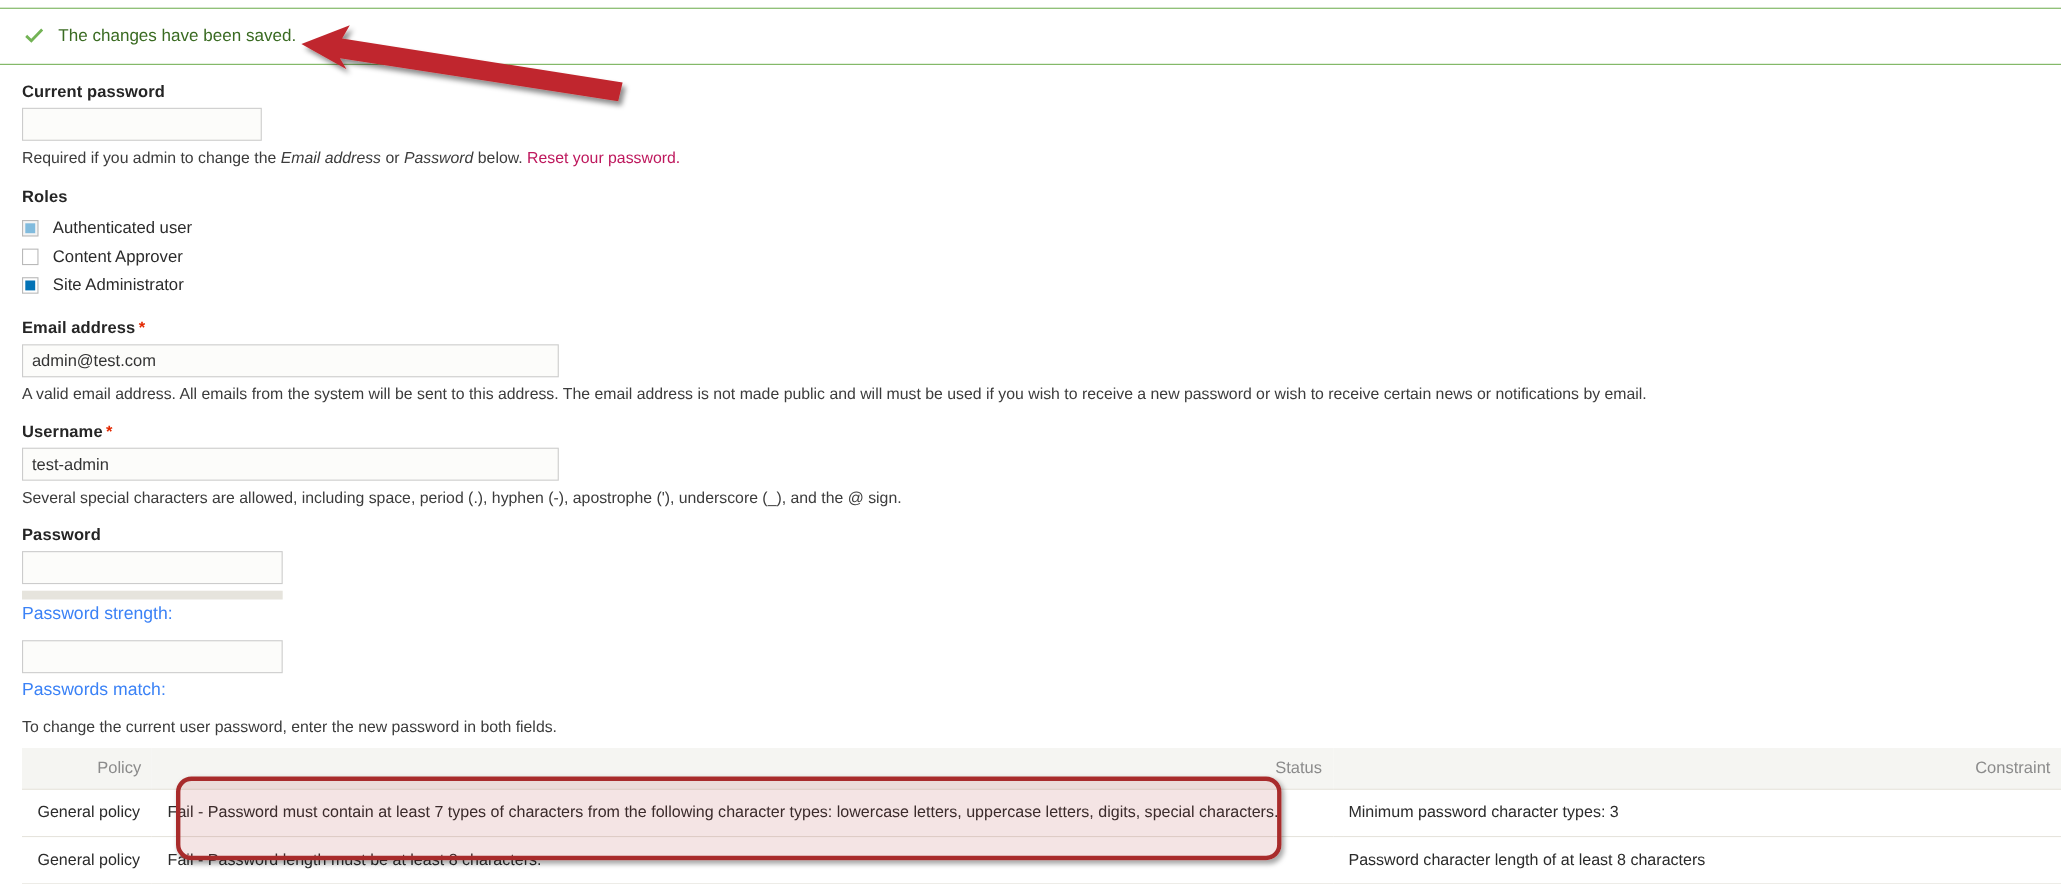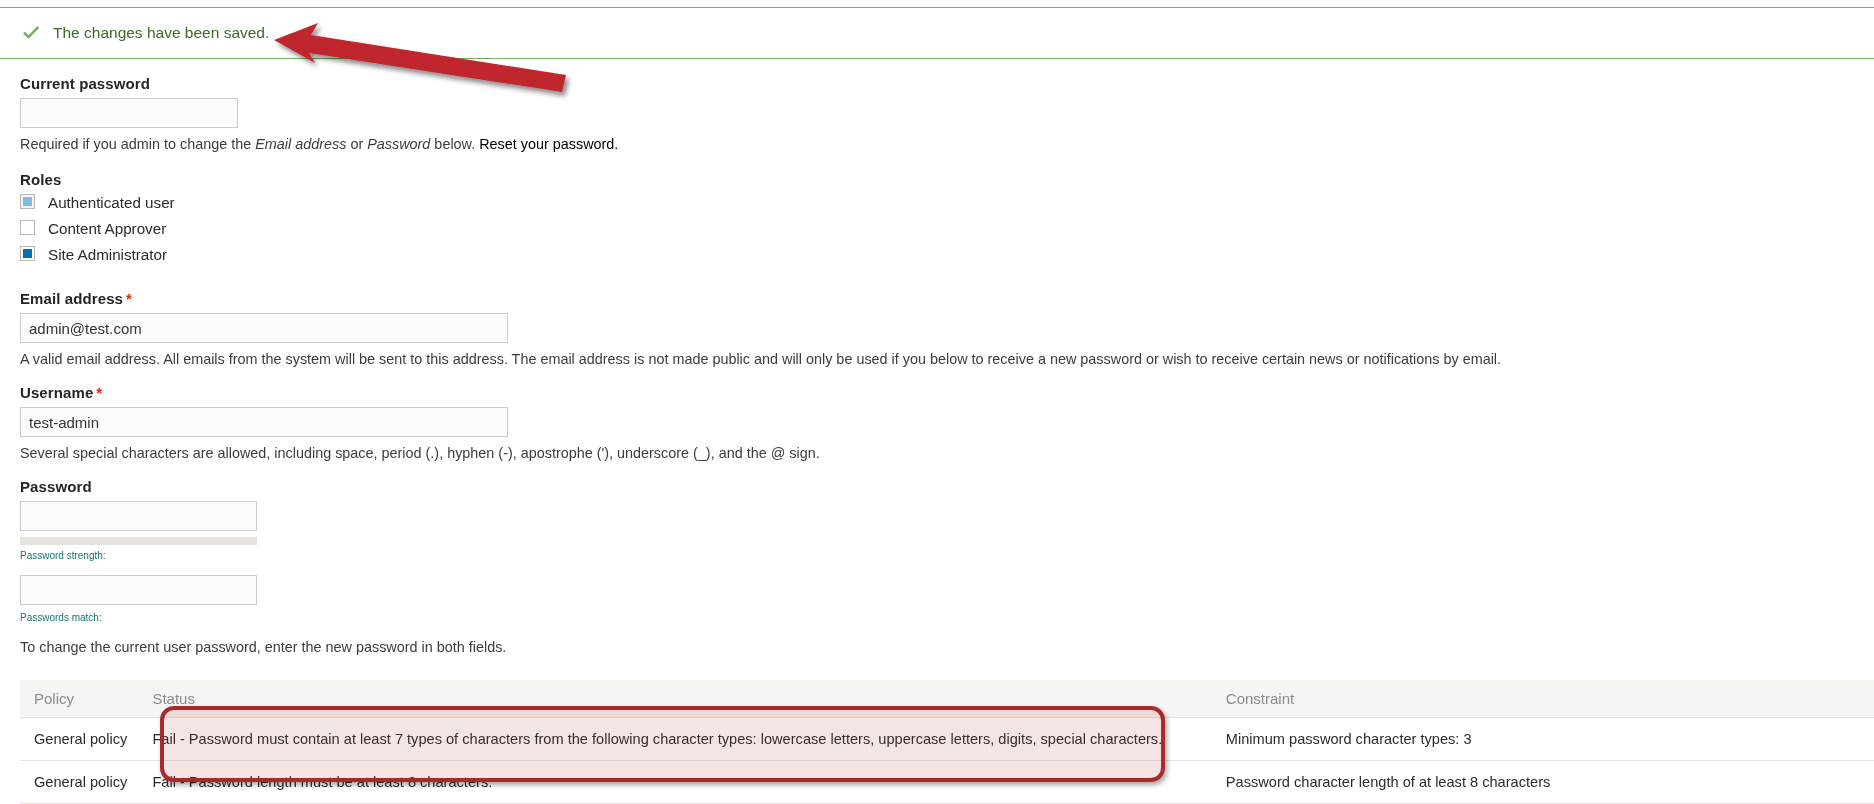--- a/index.html
+++ b/index.html
@@ -33,41 +33,41 @@
   
   .form-area { position: absolute; left: 0; top: 75px; width: 1752px; }
   .pad { padding-left: 20px; }
   .label {
     font-weight: bold; font-size: 15px; color: #252525;
     margin: 0 0 6px 0; display: block; letter-spacing: .1px;
   }
   .req { color: #e32700; font-weight: bold; margin-left: 3px; }
   .desc { font-size: 14.4px; color: #3c3c3c; margin: 7px 0 0 0; line-height: 1.25; }
   .desc em { font-style: italic; }
-  .link { color: #000000; text-decoration: none; }
+  .link { color: #be185d; text-decoration: none; }
 
   input.tf {
     display: block;
     border: 1px solid #cccccc;
     background: #fcfcfa;
     font-family: "Liberation Sans", sans-serif;
     font-size: 15px;
     color: #333333;
     padding: 9px 8px;
     height: 30px;
     outline: none;
     border-radius: 0;
   }
   .w-cur  { width: 218px; }
   .w-wide { width: 488px; }
   .w-pw   { width: 237px; }
 
   
   .roles { margin-top: 18px; }
-  .role-row { display: flex; height: 26px; }
+  .role-row { display: flex; align-items: center; height: 26px; }
   .cb {
     width: 15px; height: 15px; flex: 0 0 15px;
     border: 1px solid #b9b9b9; background: #ffffff;
     margin-right: 13px; position: relative;
   }
   .cb.checked::after {
     content: ""; position: absolute;
     left: 2px; top: 2px; right: 2px; bottom: 2px;
     background: #0272b5;
   }
@@ -79,34 +79,34 @@
   .cb.checked-disabled { background: #f4f4f4; }
   .role-label { font-size: 15.2px; color: #2b2b2b; }
 
   
   .strength-bar {
     width: 237px; height: 8px;
     background: #e6e4dd;
     margin-top: 6px;
   }
   .strength-bar .fill { height: 100%; width: 0%; background: #77b259; }
-  .meter-text { font-size: 10px; color: #0f766e; margin-top: 5px; }
+  .meter-text { font-size: 16px; color: #3b82f6; margin-top: 5px; }
 
   
   .ptable {
     position: absolute; left: 20px; top: 680px;
     width: 1854px;
     border-collapse: collapse;
     font-size: 14.6px;
   }
   .ptable thead th {
     background: #f5f5f2;
     color: #8b8b8b;
     font-weight: normal;
-    text-align: left;
+    text-align: right;
     font-size: 15px;
     padding: 10px 10px 10px 14px;
     border-bottom: 1px solid #e6e4dd;
   }
   .ptable tbody td {
     padding: 13px 10px 13px 14px;
     border-bottom: 1px solid #e6e4dd;
     color: #2b2b2b;
     vertical-align: middle;
   }
@@ -161,21 +161,21 @@
     </div>
     <div class="role-row">
       <span class="cb checked"></span>
       <span class="role-label">Site Administrator</span>
     </div>
   </div>
 
   <div class="pad" style="margin-top:18px">
     <label class="label"><span>Email address</span><span class="req">*</span></label>
     <input class="tf w-wide" type="text" value="admin@test.com" style="">
-    <p class="desc">A valid email address. All emails from the system will be sent to this address. The email address is not made public and will only be used if you below to receive a new password or wish to receive certain news or notifications by email.</p>
+    <p class="desc">A valid email address. All emails from the system will be sent to this address. The email address is not made public and will must be used if you wish to receive a new password or wish to receive certain news or notifications by email.</p>
   </div>
 
   <div class="pad" style="margin-top:16px">
     <label class="label"><span>Username</span><span class="req">*</span></label>
     <input class="tf w-wide" type="text" value="test-admin" style="">
     <p class="desc">Several special characters are allowed, including space, period (.), hyphen (-), apostrophe ('), underscore (_), and the @ sign.</p>
   </div>
 
   <div class="pad" style="margin-top:16px">
     <label class="label">Password</label>

